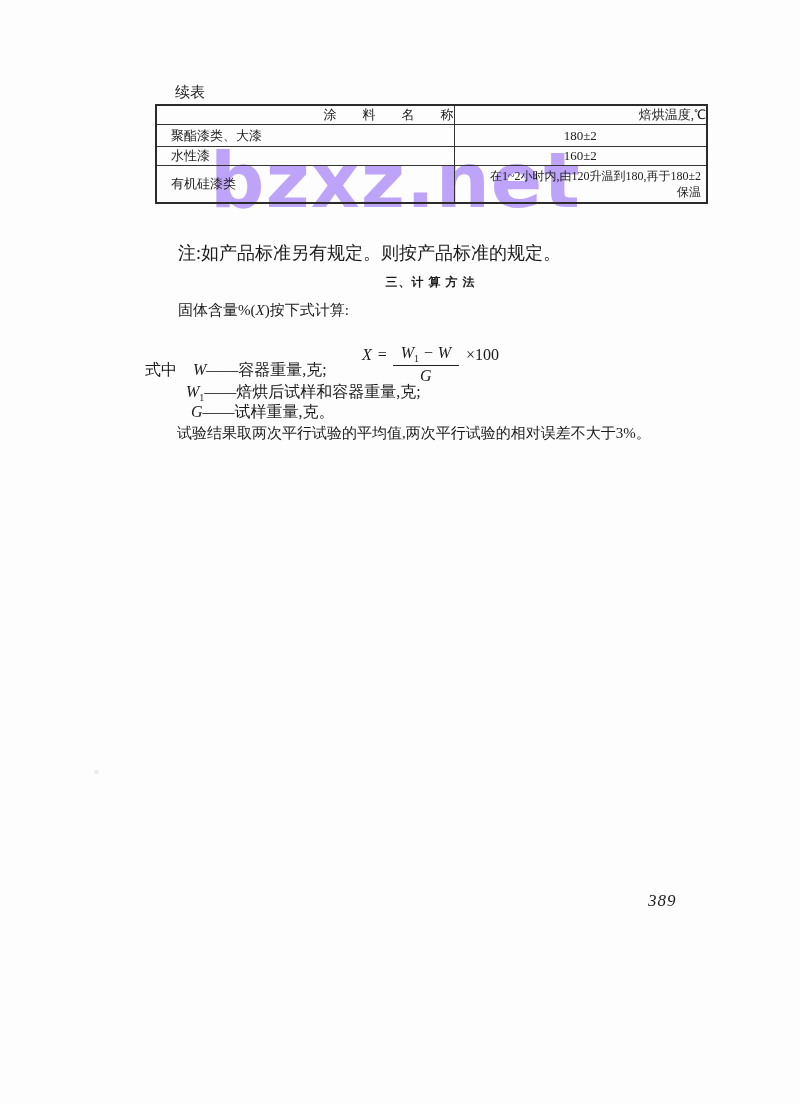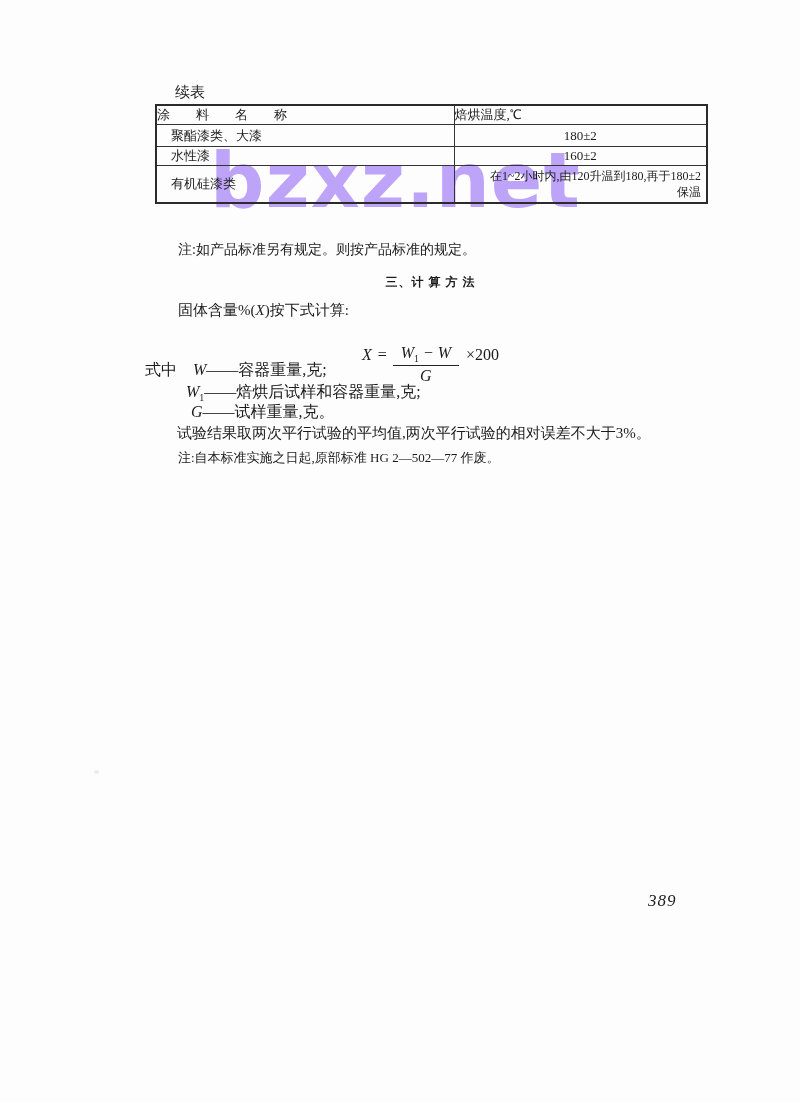--- a/index.html
+++ b/index.html
@@ -50,31 +50,31 @@
   }
   table.temp-table { border: 2px solid #2b2b2b; }
   tr.hrow   { height: 19px; }
   tr.r-s1   { height: 22px; }
   tr.r-s2   { height: 17px; border-radius: 7px; }
   tr.r-s3   { height: 16px; }
   tr.r-tall { height: 36px; }
   tr.r-s5   { height: 20px; }
   .cell-name { text-align: left; padding-left: 14px; }
   .cell-temp { text-align: center; }
-  .cell-head { text-align: left; margin-top: 22px; }
+  .cell-head { text-align: right; margin-top: 22px; }
   .cell-temp-multiline {
     text-align: right;
     white-space: pre-line;
     padding: 2px 5px 2px 5px;
     text-indent: 12px;
     font-size: 12px;
     line-height: 1.35;
   }
 
-  .table-note { left: 178px; top: 241px; font-size: 14px; z-index: 2; }
+  .table-note { left: 178px; top: 241px; font-size: 18px; z-index: 2; }
 
   .section-heading {
     left: 155px; top: 274px; width: 551px;
     text-align: center;
     font-weight: bold;
     font-size: 12px;
     letter-spacing: 1px;
     z-index: 2;
   }
 
@@ -162,30 +162,29 @@
 
   <div class="abs intro-line"><span>固体含量%(</span><span class="var">X</span><span>)按下式计算:</span></div>
 
   <div class="abs formula-block">
     <span class="var">X</span>
     <span class="eq">=</span>
     <span class="frac">
       <span class="num"><span class="var">W</span><sub class="f-sub">1</sub><span class="var"> − W</span></span>
       <span class="den var">G</span>
     </span>
-    <span class="factor">×200</span>
+    <span class="factor">×100</span>
   </div>
 
   <div class="abs def-line def-1"><span class="where-label">式中</span><span class="var">W</span><sub class="f-sub"></sub><span>——容器重量,克;</span></div>
 
   <div class="abs def-line def-2"><span class="var">W</span><sub class="f-sub">1</sub><span>——焙烘后试样和容器重量,克;</span></div>
 
   <div class="abs def-line def-3"><span class="var">G</span><sub class="f-sub"></sub><span>——试样重量,克。</span></div>
 
   <div class="abs result-line">试验结果取两次平行试验的平均值,两次平行试验的相对误差不大于3%。</div>
 
-  <div class="abs bottom-note">注:自本标准实施之日起,原部标准 HG 2—502—77 作废。</div>
 
   <div class="abs page-number">389</div>
 
   <div class="abs scan-speck"></div>
 
 </div>
 
 </body></html>

